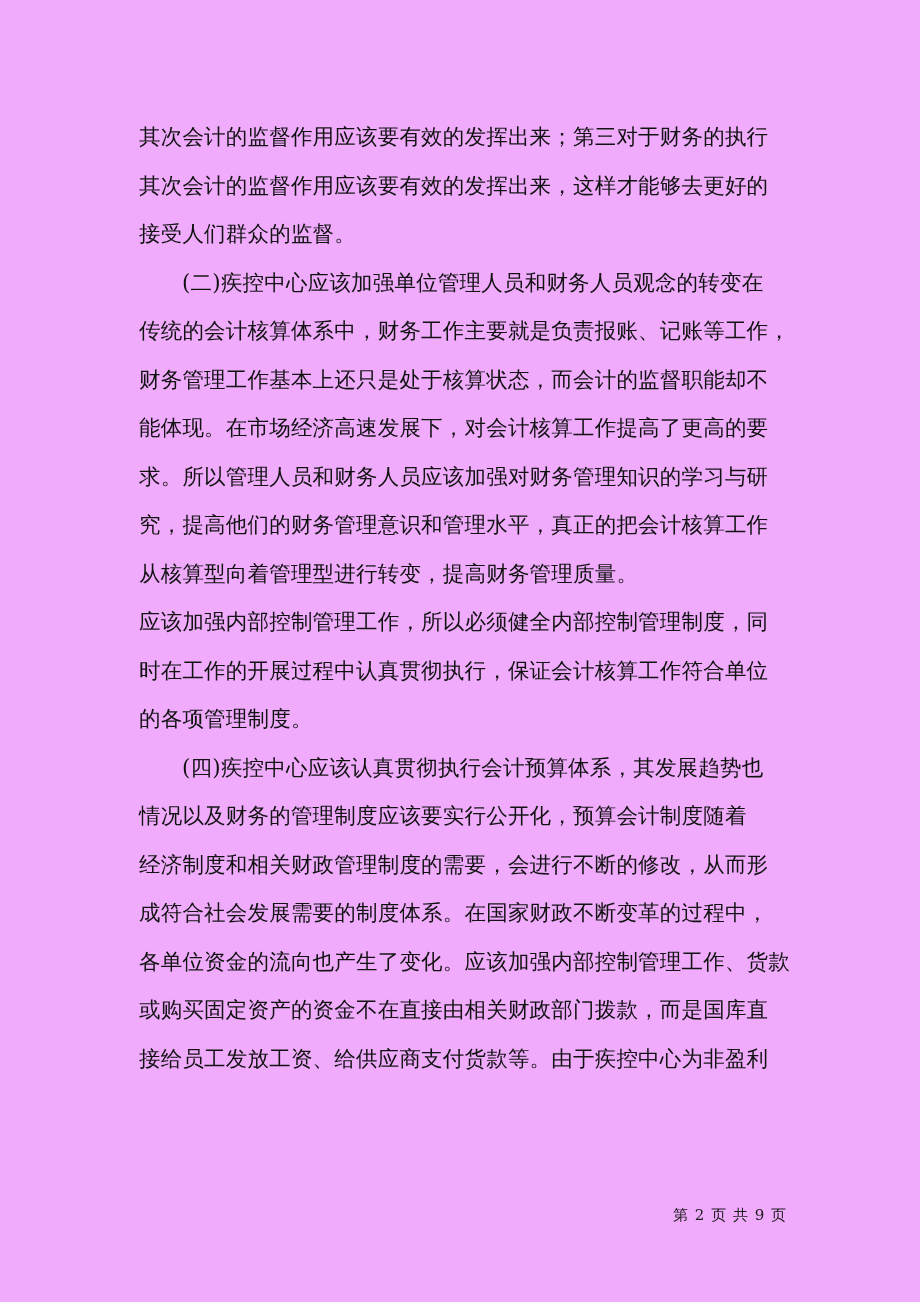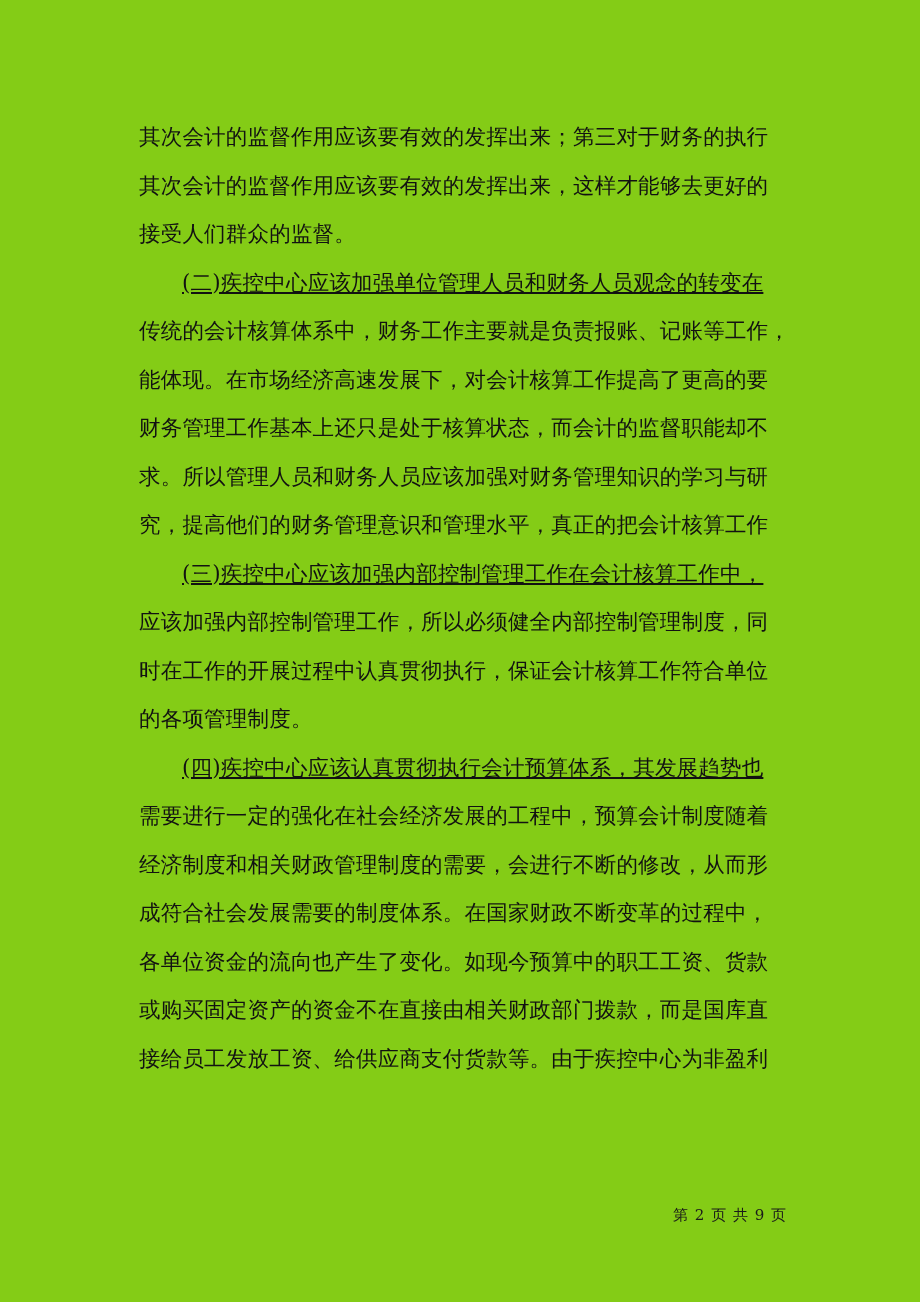--- a/index.html
+++ b/index.html
@@ -10,40 +10,39 @@
     width: 920px;
     height: 1302px;
     background: #ffffff;
     position: relative;
     overflow: hidden;
     font-family: "DejaVu Serif", serif;
   }
   .page {
     position: absolute;
     inset: 0;
-    background: #84cc16;
+    background: #f0abfc;
   }
   .content {
     position: absolute;
     left: 139px;
     top: 113px;
     width: 648px;
     color: #121212;
   }
   .line {
     height: 48.5px;
     line-height: 48.5px;
     font-size: 21.5px;
     letter-spacing: 0.2px;
     white-space: nowrap;
     overflow: visible;
   }
   .line.indent {
     text-indent: 43px;
-    text-decoration: underline;
   }
   .footer {
     position: absolute;
     top: 1204px;
     right: 133px;
     height: 22px;
     line-height: 22px;
     font-size: 15px;
     color: #1a1a1a;
     letter-spacing: 1px;
@@ -56,37 +55,37 @@
 <div class="page">
   <div class="content">
       <div>
         <div class="line">其次会计的监督作用应该要有效的发挥出来；第三对于财务的执行</div>
         <div class="line">其次会计的监督作用应该要有效的发挥出来，这样才能够去更好的</div>
         <div class="line">接受人们群众的监督。</div>
       </div>
       <div>
         <div class="line indent">(二)疾控中心应该加强单位管理人员和财务人员观念的转变在</div>
         <div class="line">传统的会计核算体系中，财务工作主要就是负责报账、记账等工作，</div>
+        <div class="line">财务管理工作基本上还只是处于核算状态，而会计的监督职能却不</div>
         <div class="line">能体现。在市场经济高速发展下，对会计核算工作提高了更高的要</div>
-        <div class="line">财务管理工作基本上还只是处于核算状态，而会计的监督职能却不</div>
         <div class="line">求。所以管理人员和财务人员应该加强对财务管理知识的学习与研</div>
         <div class="line">究，提高他们的财务管理意识和管理水平，真正的把会计核算工作</div>
+        <div class="line">从核算型向着管理型进行转变，提高财务管理质量。</div>
       </div>
       <div>
-        <div class="line indent">(三)疾控中心应该加强内部控制管理工作在会计核算工作中，</div>
         <div class="line">应该加强内部控制管理工作，所以必须健全内部控制管理制度，同</div>
         <div class="line">时在工作的开展过程中认真贯彻执行，保证会计核算工作符合单位</div>
         <div class="line">的各项管理制度。</div>
       </div>
       <div>
         <div class="line indent">(四)疾控中心应该认真贯彻执行会计预算体系，其发展趋势也</div>
-        <div class="line">需要进行一定的强化在社会经济发展的工程中，预算会计制度随着</div>
+        <div class="line">情况以及财务的管理制度应该要实行公开化，预算会计制度随着</div>
         <div class="line">经济制度和相关财政管理制度的需要，会进行不断的修改，从而形</div>
         <div class="line">成符合社会发展需要的制度体系。在国家财政不断变革的过程中，</div>
-        <div class="line">各单位资金的流向也产生了变化。如现今预算中的职工工资、货款</div>
+        <div class="line">各单位资金的流向也产生了变化。应该加强内部控制管理工作、货款</div>
         <div class="line">或购买固定资产的资金不在直接由相关财政部门拨款，而是国库直</div>
         <div class="line">接给员工发放工资、给供应商支付货款等。由于疾控中心为非盈利</div>
       </div>
     </div>
   <div class="footer">
     <span>第 2 页 共 9 页</span>
   </div>
 </div>
 
 </body></html>

